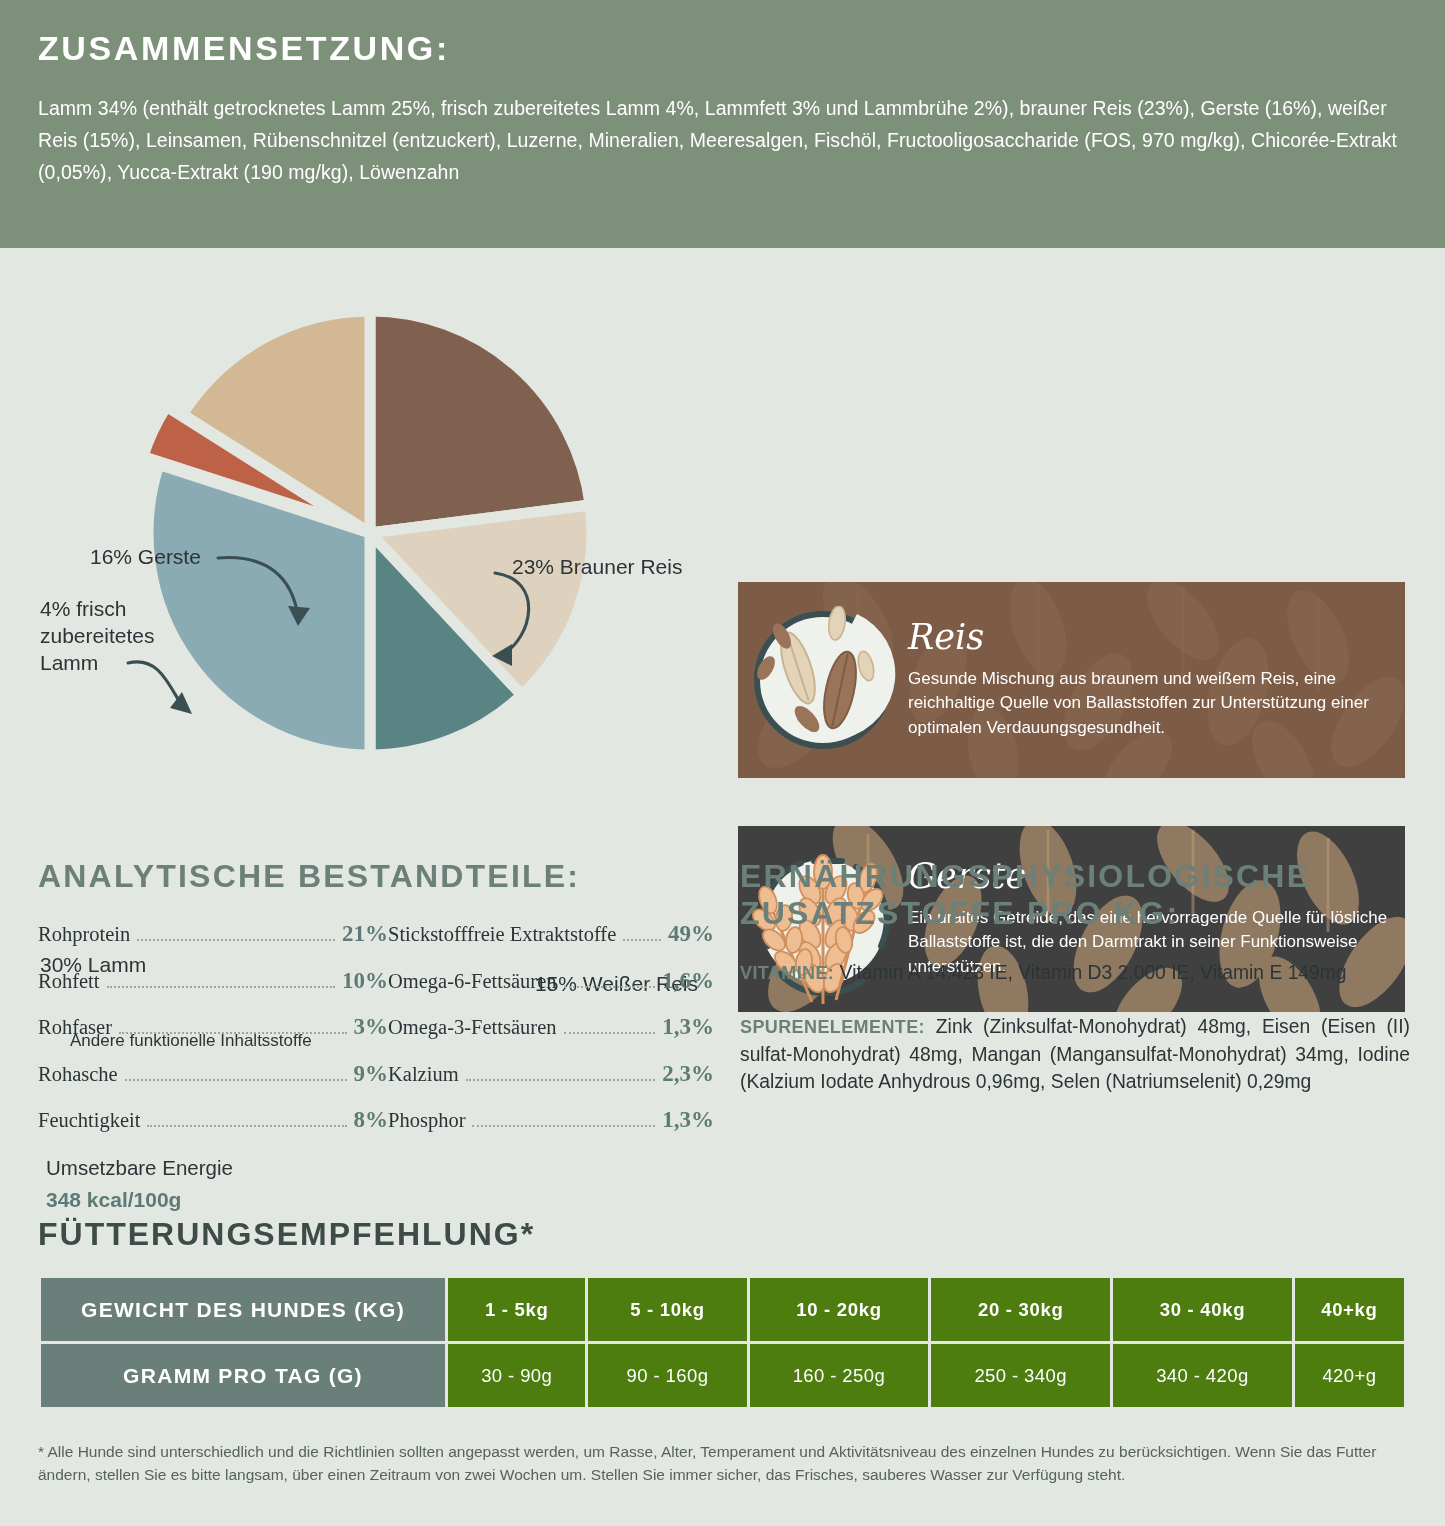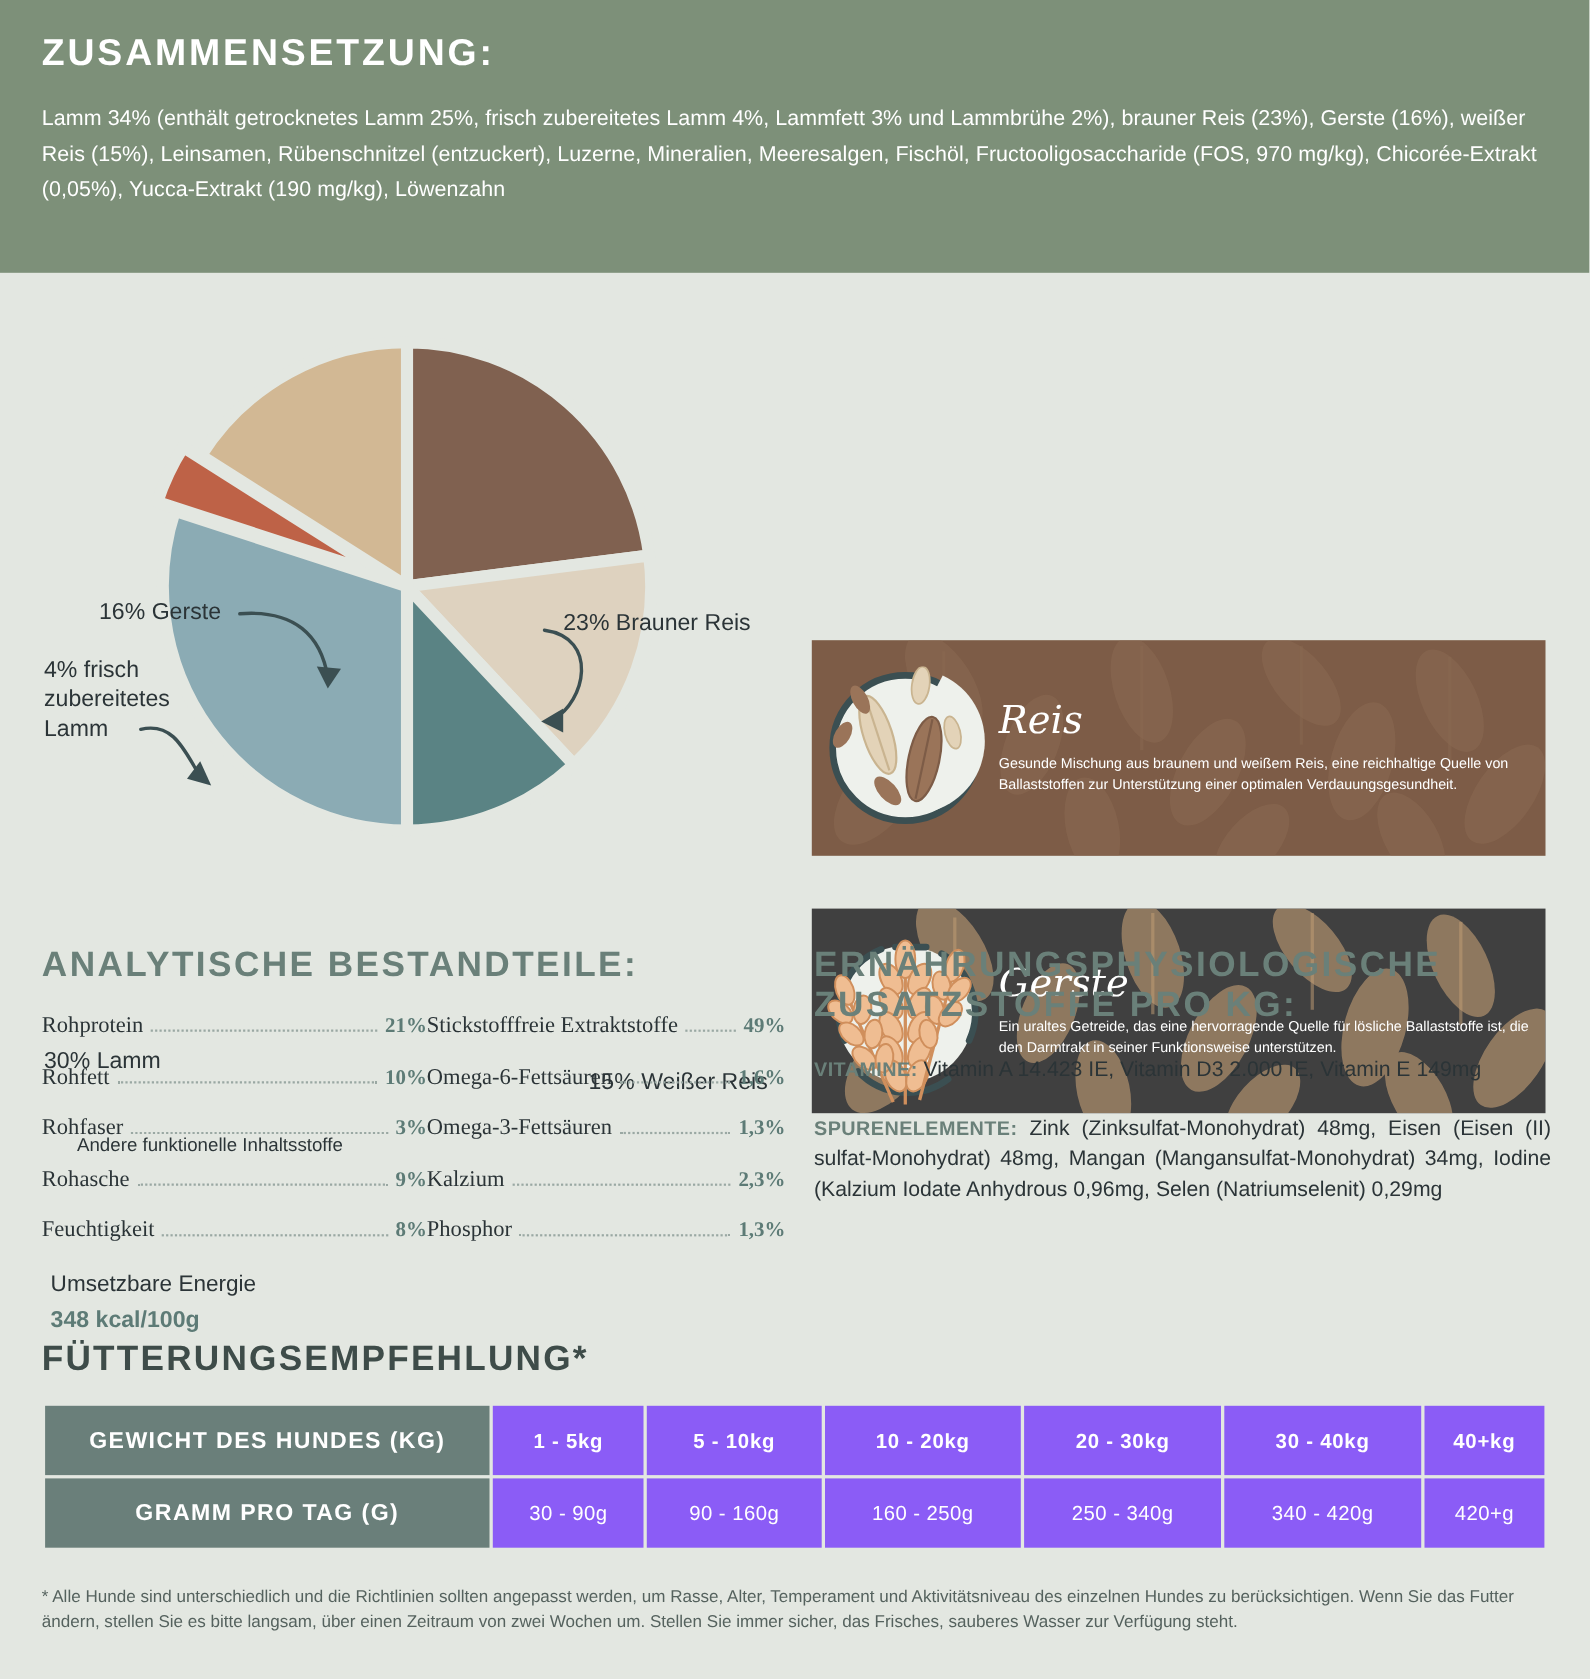--- a/index.html
+++ b/index.html
@@ -95,21 +95,21 @@
   .card-title {
     font-family: "DejaVu Serif", serif;
     font-style: italic;
     color: #ffffff;
     font-size: 35px;
     line-height: 1;
     margin-bottom: 12px;
   }
   .card-body {
     color: #ffffff;
-    font-size: 13px;
+    font-size: 17px;
     line-height: 1.42;
   }
 
   
   .section-heading {
     color: #6a8079;
     font-size: 32px;
     font-weight: bold;
     letter-spacing: 2.2px;
     line-height: 1.17;
@@ -137,21 +137,21 @@
   .ana-row .name { white-space: nowrap; }
   .ana-row .dots {
     flex: 1;
     border-bottom: 2.4px dotted #9aa8a3;
     margin: 0 7px 6px 7px;
     min-width: 18px;
   }
   .ana-row .val {
     color: #5d7b76;
     font-weight: bold;
-    font-size: 19px;
+    font-size: 23px;
     white-space: nowrap;
   }
   .ana-energy {
     display: flex;
     align-items: baseline;
     font-size: 20.5px;
     color: #2b3437;
     margin-top: 2px;
     flex-direction: column;
   }
@@ -209,21 +209,21 @@
     color: #ffffff;
   }
   .feed-head-cell {
     background: #6a7f7a;
     font-size: 21px;
     font-weight: bold;
     letter-spacing: 1.3px;
     width: 404px;
   }
   .feed-data-cell {
-    background: #8b5cf6;
+    background: #4d7c0f;
     font-size: 18.5px;
     font-weight: bold;
     letter-spacing: 0.7px;
   }
   .feed-data-cell.soft { font-weight: normal; letter-spacing: 0.4px; }
 
   
   .footnote {
     position: absolute;
     left: 38px; top: 1440px;

